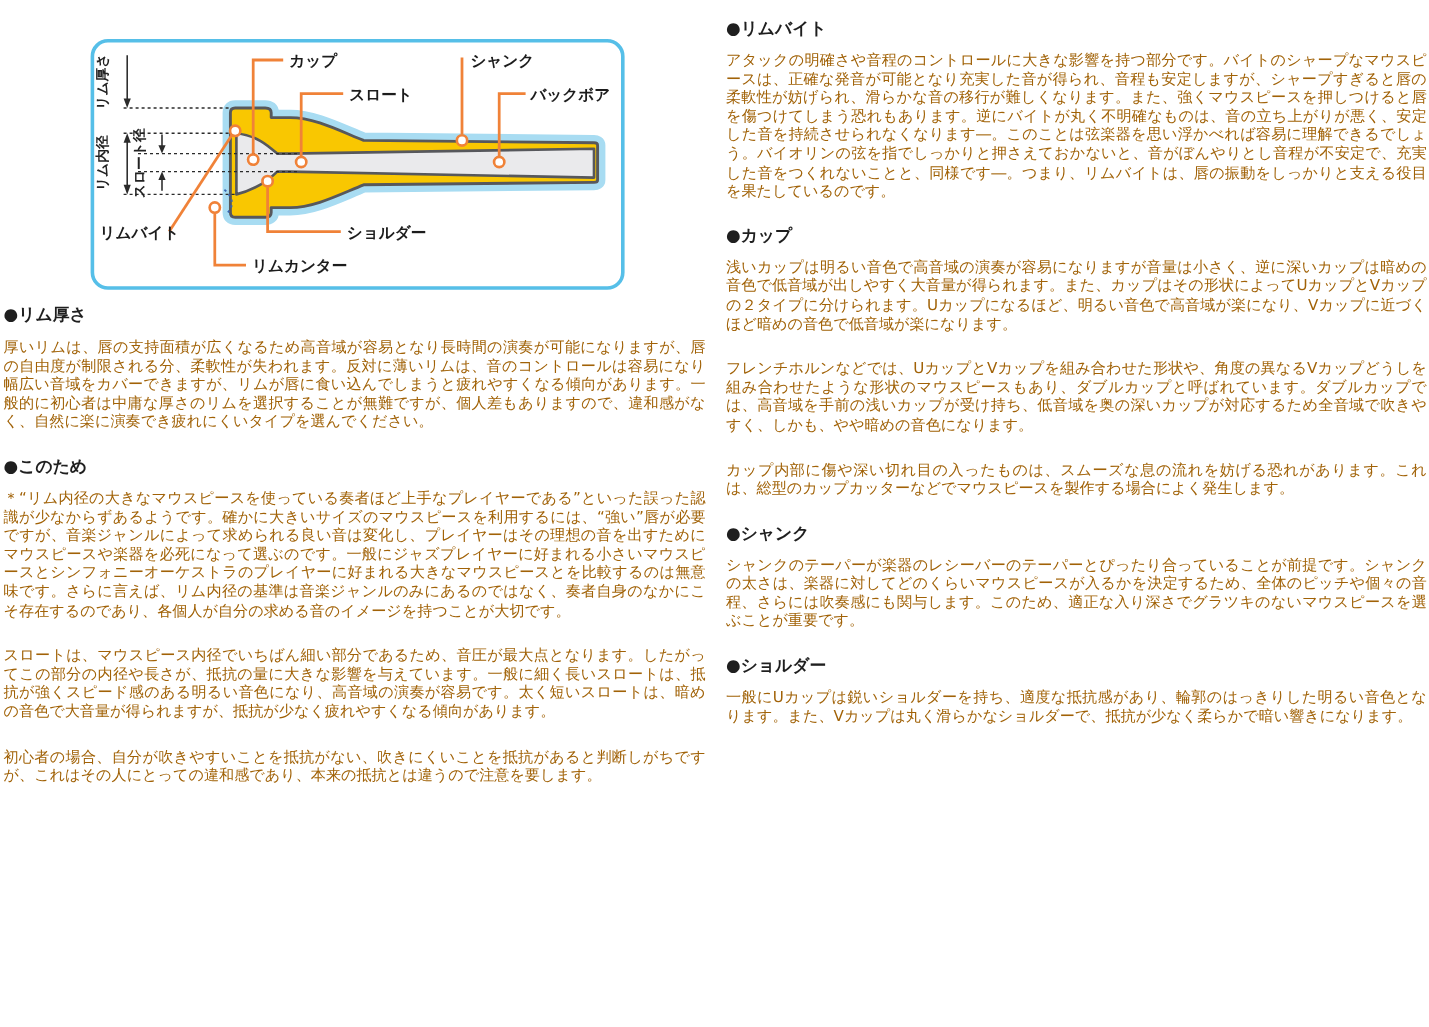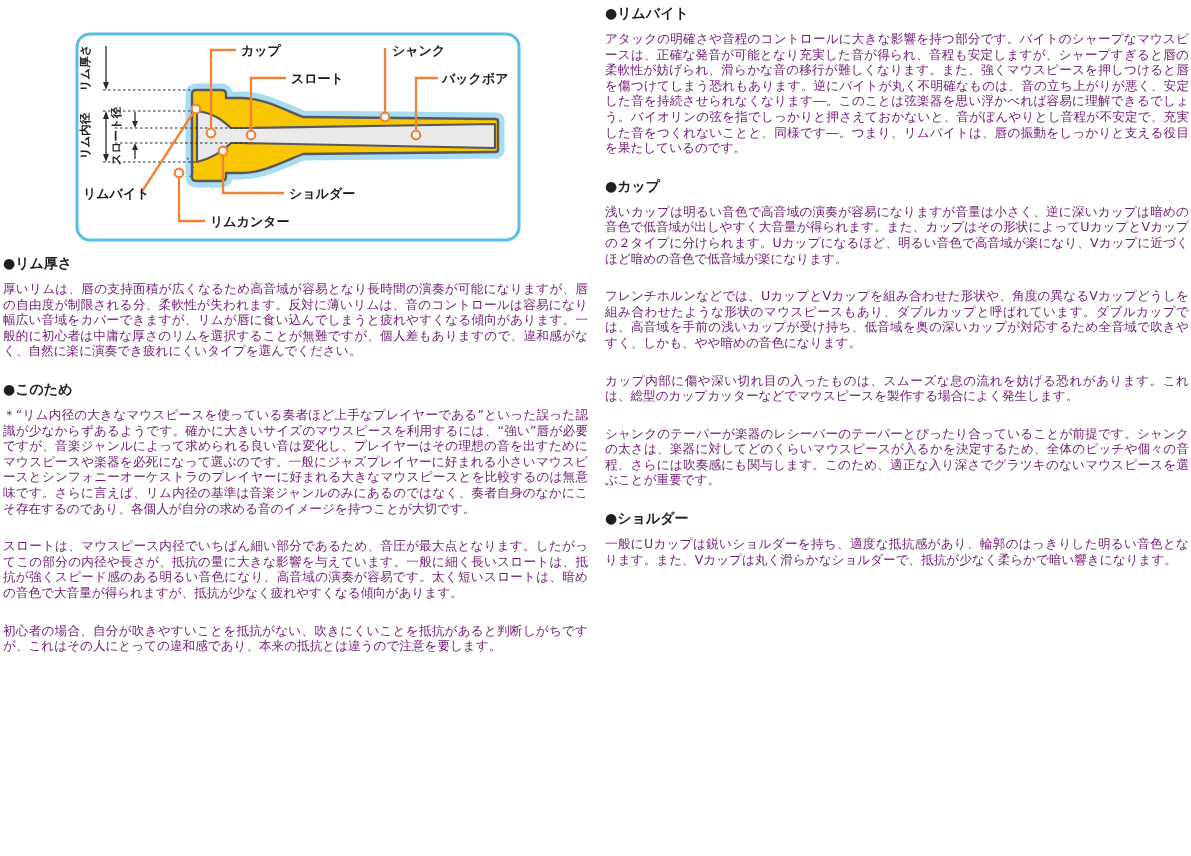--- a/index.html
+++ b/index.html
@@ -12,25 +12,25 @@
   .col { position:absolute; top:0; }
   .col-left  { left:3px;   width:585px; }
   .col-right { left:605px; width:584px; }
   .diagram-wrap { margin:32px 0 13px 72px; width:447px; height:210px; }
   .sec { margin:0 0 8px 0; }
   .sec-h {
     font-size:14px; font-weight:bold; color:#1f1f1f;
     margin:0 0 9px 0; line-height:17px;
   }
   .sec-p {
-    font-size:12.6px; color:#701a75; line-height:15.6px;
+    font-size:12.6px; color:#a16207; line-height:15.6px;
     margin:0 0 22px 0; text-align:justify;
   }
   .sec-p:last-child { margin-bottom:22px; }
-  .first-right { padding-top:5px; }
+  .first-right { padding-top:16px; }
   svg text.dlabel { font-size:13px; font-weight:bold; fill:#1c1c1c; }
   svg text.dim    { font-size:11.5px; font-weight:bold; fill:#222; }
 </style>
 </head>
 <body>
 
 <div class="page">
 
   <div class="col col-left">
 
@@ -125,20 +125,21 @@
     </div>
 
     <div class="sec">
       <h2 class="sec-h">●カップ</h2>
       <p class="sec-p">浅いカップは明るい音色で高音域の演奏が容易になりますが音量は小さく、逆に深いカップは暗めの音色で低音域が出しやすく大音量が得られます。また、カップはその形状によってUカップとVカップの２タイプに分けられます。Uカップになるほど、明るい音色で高音域が楽になり、Vカップに近づくほど暗めの音色で低音域が楽になります。</p>
       <p class="sec-p">フレンチホルンなどでは、UカップとVカップを組み合わせた形状や、角度の異なるVカップどうしを組み合わせたような形状のマウスピースもあり、ダブルカップと呼ばれています。ダブルカップでは、高音域を手前の浅いカップが受け持ち、低音域を奥の深いカップが対応するため全音域で吹きやすく、しかも、やや暗めの音色になります。</p>
       <p class="sec-p">カップ内部に傷や深い切れ目の入ったものは、スムーズな息の流れを妨げる恐れがあります。これは、総型のカップカッターなどでマウスピースを製作する場合によく発生します。</p>
     </div>
 
     <div class="sec">
+      <h2 class="sec-h">●シャンク</h2>
       <p class="sec-p">シャンクのテーパーが楽器のレシーバーのテーパーとぴったり合っていることが前提です。シャンクの太さは、楽器に対してどのくらいマウスピースが入るかを決定するため、全体のピッチや個々の音程、さらには吹奏感にも関与します。このため、適正な入り深さでグラツキのないマウスピースを選ぶことが重要です。</p>
     </div>
 
 
 
     <div class="sec">
       <h2 class="sec-h">●ショルダー</h2>
       <p class="sec-p">一般にUカップは鋭いショルダーを持ち、適度な抵抗感があり、輪郭のはっきりした明るい音色となります。また、Vカップは丸く滑らかなショルダーで、抵抗が少なく柔らかで暗い響きになります。</p>
     </div>
   </div>

